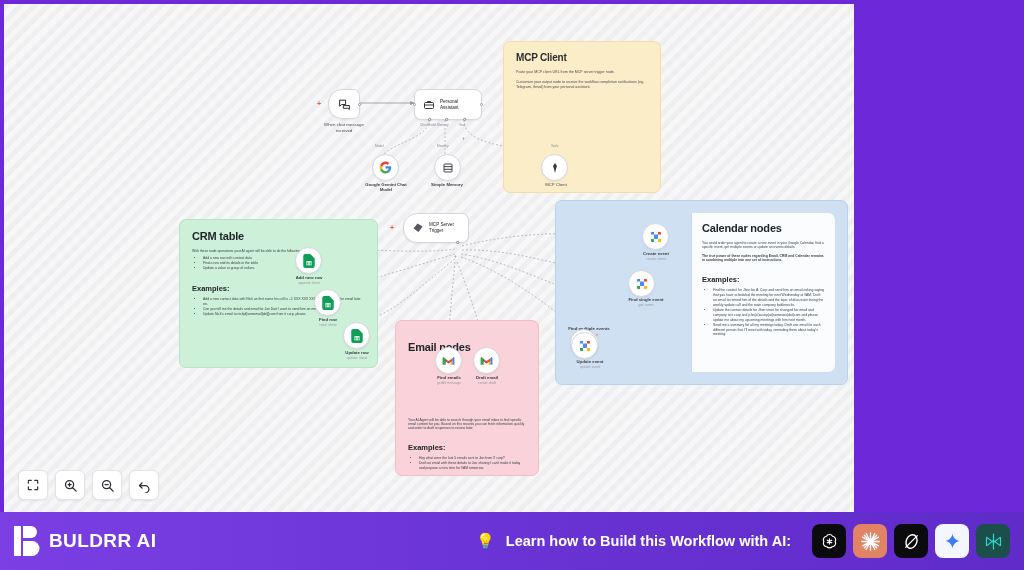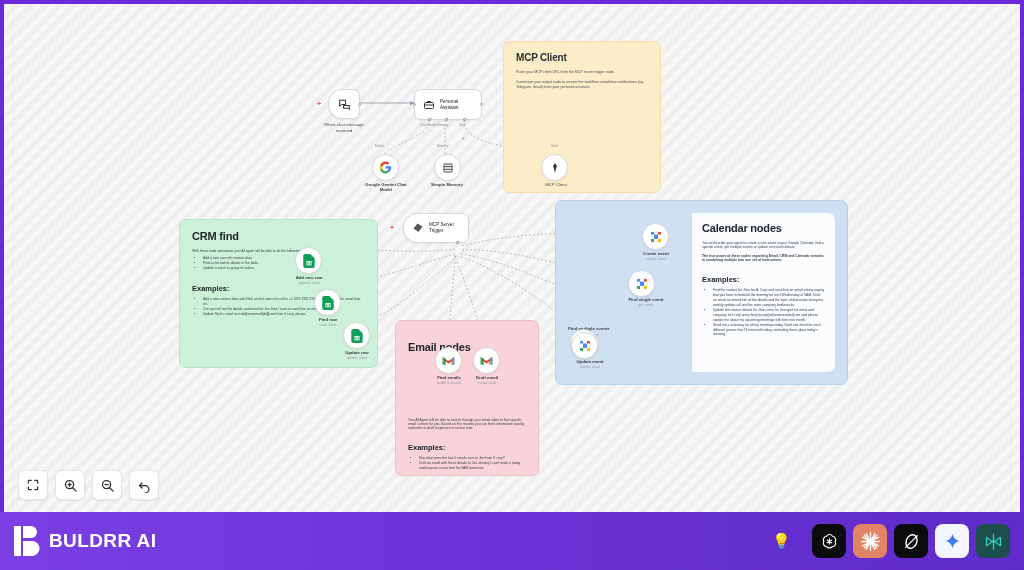--- a/index.html
+++ b/index.html
@@ -9,21 +9,21 @@
     font-family: "Liberation Sans", sans-serif;
     background: #f3f3f5;
   }
 
   #app { position: relative; width: 1024px; height: 570px; background: #6d28d9; }
 
   
   .canvas {
     position: absolute;
     left: 4px; top: 4px;
-    width: 1016px; height: 508px;
+    width: 850px; height: 508px;
     background-color: #f7f7f8;
     background-image: repeating-linear-gradient(
       -45deg,
       #f7f7f8 0px, #f7f7f8 5px,
       #efeff1 5px, #efeff1 10px
     );
     overflow: hidden;
   }
 
   
@@ -195,21 +195,21 @@
       <path d="M458 242 C 530 224, 590 230, 651 232" stroke="#b4b4bd" stroke-width="0.9" fill="none" stroke-dasharray="2 2"></path>
     </svg>
 
     <div class="note" id="note-mcp-client">
       <div class="note-title">MCP Client</div>
       <p>Paste your MCP client URL from the MCP server trigger node.</p>
       <p>Customize your output node to receive the workflow completion notifications (eg. Telegram, Gmail) from your personal assistant.</p>
     </div>
 
     <div class="note" id="note-crm">
-      <div class="note-title">CRM find</div>
+      <div class="note-title">CRM table</div>
       <div class="txt">With these node operations your AI agent will be able to do the following:</div>
       <ul>
         <li>Add a new row with contact data</li>
         <li>Find a row and its details in the table</li>
         <li>Update a value or group of values.</li>
       </ul>
       <div class="sub-head">Examples:</div>
       <ul>
         <li>Add a new contact data with Nick as first name his cell is +1 XXX XXX XXXX. I will tell you the email later on.</li>
         <li>Can you tell me the details and email for Jon Dart I want to send him an email reminder.</li>
@@ -469,20 +469,21 @@
       <svg width="26" height="30" viewBox="0 0 26 30">
         <rect x="0" y="0" width="7" height="30" fill="#fff"></rect>
         <path fill="#fff" d="M9 0h8a6 6 0 0 1 0 12H9z"></path>
         <path fill="#fff" d="M9 15h9a7.5 7.5 0 0 1 0 15H9z"></path>
       </svg>
       <div class="brand-name">BULDRR AI</div>
     </div>
 
     <div class="footer-center">
       <span class="bulb">💡</span>
+      <span class="footer-cta">Learn how to Build this Workflow with AI:</span>
       <div class="ai-logos">
         <div class="ai-logo logo-openai">
           <svg width="21" height="21" viewBox="0 0 24 24" fill="none" stroke="#fff" stroke-width="1.4">
             <path d="M12 4a4 4 0 0 1 3.5 2 4 4 0 0 1 3 6 4 4 0 0 1-3.5 6 4 4 0 0 1-6 0 4 4 0 0 1-3.5-6 4 4 0 0 1 3-6A4 4 0 0 1 12 4z"></path>
             <path d="M12 8.5v7M9 10.2l6 3.6M15 10.2l-6 3.6"></path>
           </svg>
         </div>
         <div class="ai-logo logo-claude">
           <svg width="21" height="21" viewBox="0 0 24 24" stroke="#fff" stroke-width="1.5" stroke-linecap="round">
             <path d="M12 2v20M2 12h20M4.9 4.9l14.2 14.2M19.1 4.9 4.9 19.1M7 2.9l10 18.2M17 2.9 7 21.1M2.9 7l18.2 10M2.9 17l18.2-10"></path>

